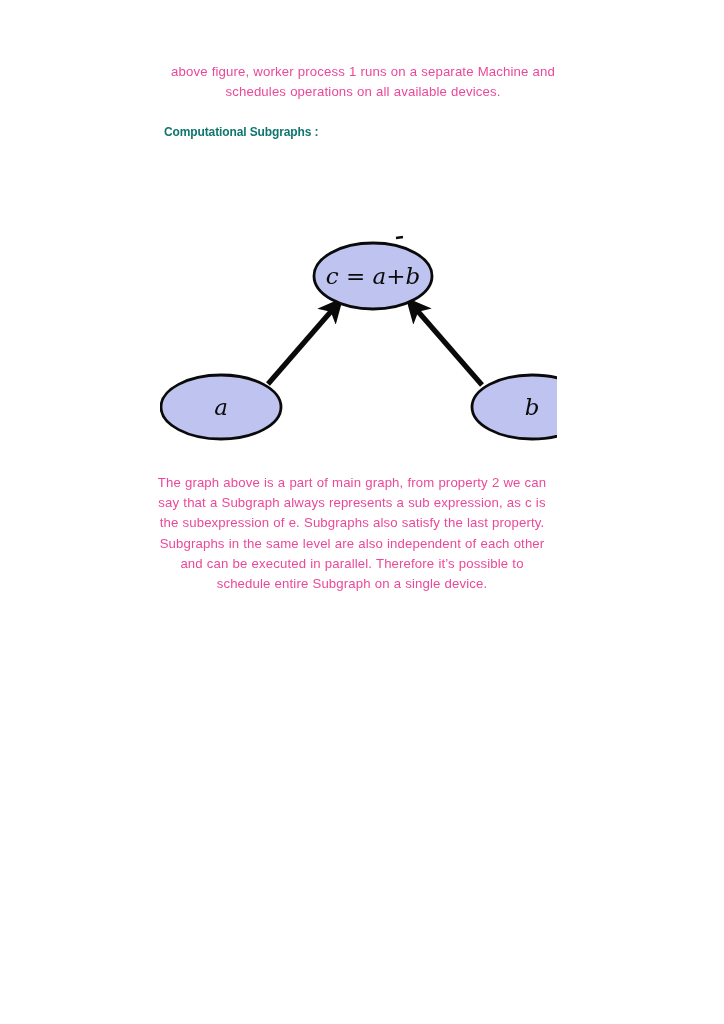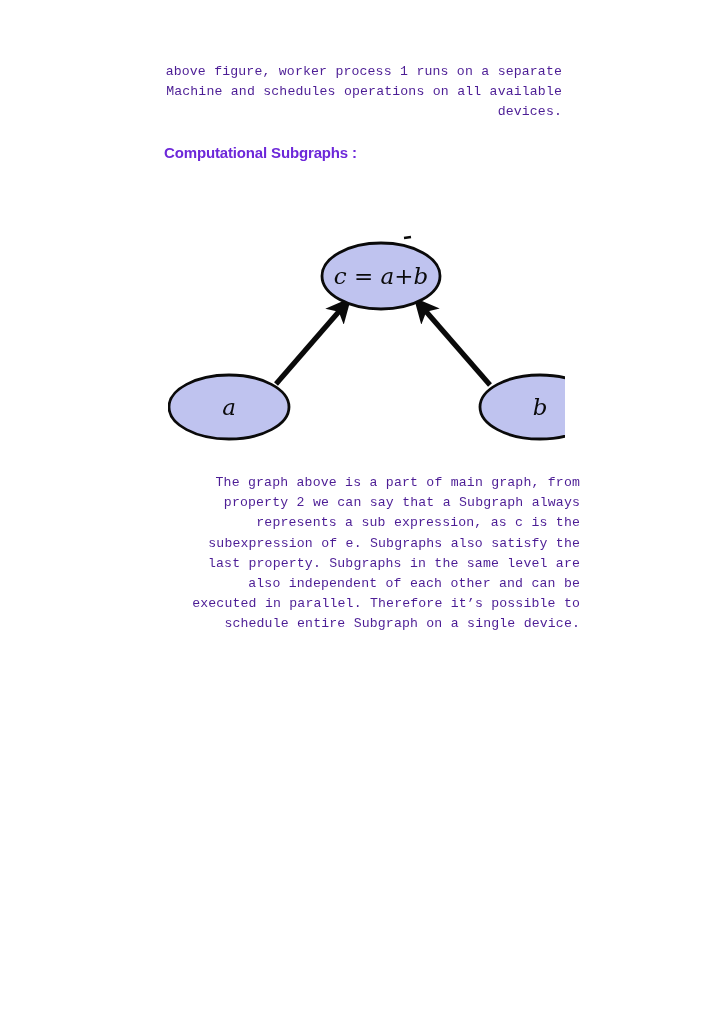--- a/index.html
+++ b/index.html
@@ -27,56 +27,56 @@
 
   .content {
     position: absolute;
     left: 164px;
     top: 62px;
     width: 398px;
   }
 
   p.body-text {
     margin: 0 0 0 0;
-    font-family: Liberation Mono, monospace;
+    font-family: Liberation Sans, sans-serif;
     font-size: 13.2px;
     line-height: 20.2px;
-    color: #4c1d95;
-    text-align: right;
+    color: #ec4899;
+    text-align: center;
     letter-spacing: 0.01em;
     word-spacing: 0.02em;
   }
 
   h2.section-heading {
     margin: 20px 0 10px 0;
     font-family: "Liberation Sans", "DejaVu Sans", sans-serif;
-    font-size: 15px;
+    font-size: 12px;
     line-height: 20px;
     font-weight: bold;
-    color: #6d28d9;
+    color: #0f766e;
     letter-spacing: -0.01em;
   }
 
   
   .figure-wrap {
     position: absolute;
-    left: 168px;
+    left: 160px;
     top: 224px;
     width: 397px;      
     height: 232px;
     overflow: hidden;  
     text-align: right;
   }
   .figure-wrap svg {
     display: block;
   }
 
   .para-bottom {
     position: absolute;
-    left: 180px;
+    left: 152px;
     top: 473px;
     width: 400px;
   }
 
   .node-label {
     font-family: "DejaVu Serif", "Liberation Serif", serif;
     font-style: italic;
     fill: #0a0a0a;
   }
 </style>

